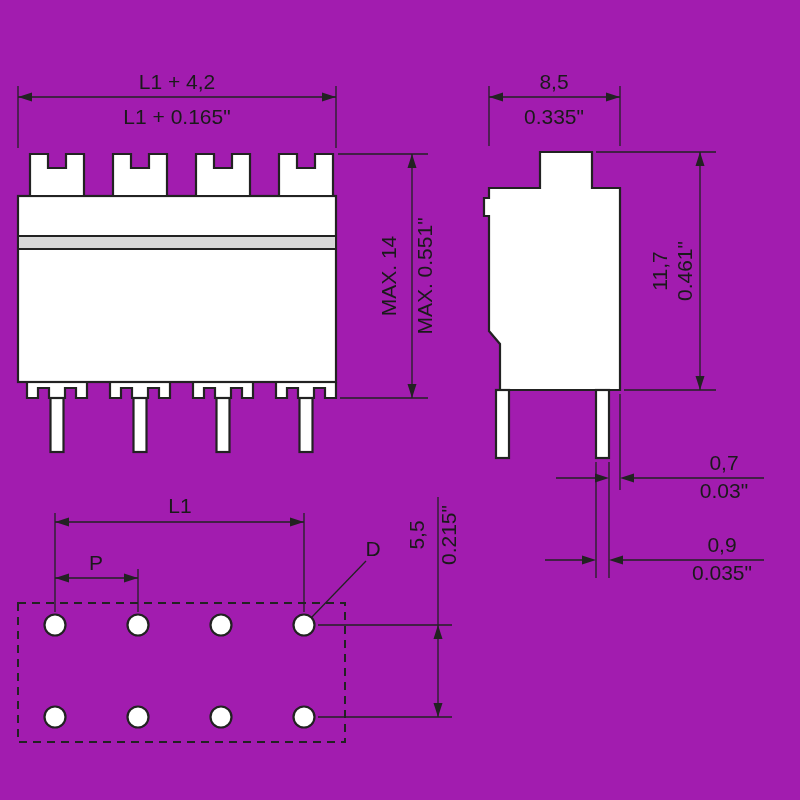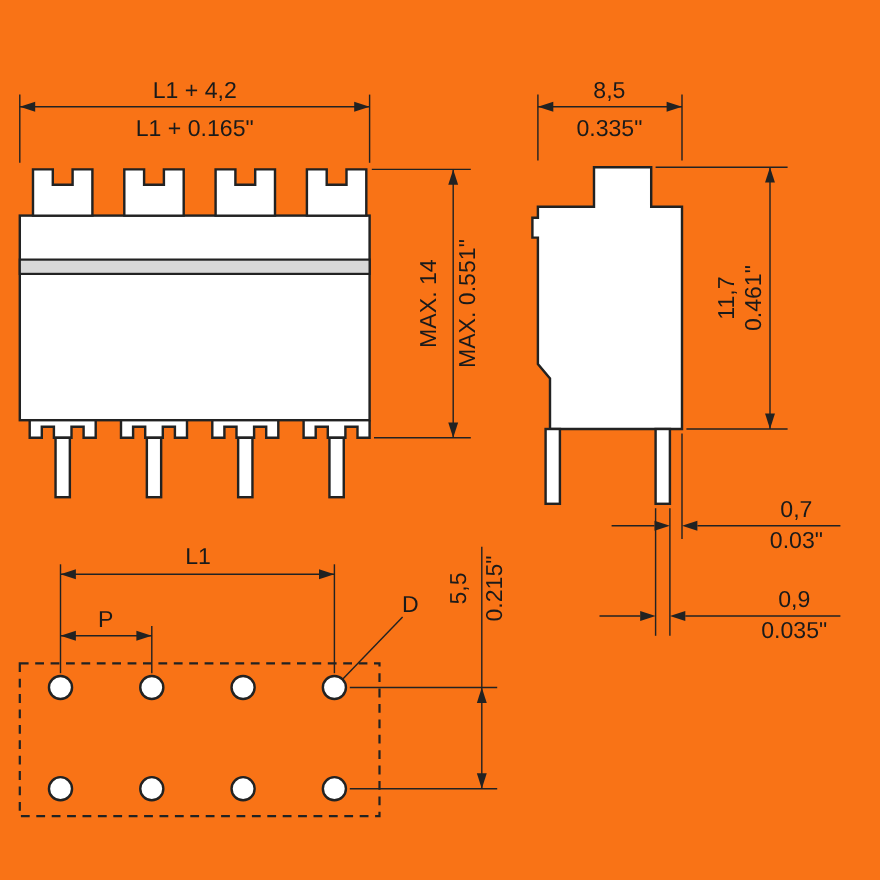--- a/index.html
+++ b/index.html
@@ -1,16 +1,16 @@
 <!DOCTYPE html>
 <html><head>
 <meta charset="utf-8">
 <style>
   html,body{margin:0;padding:0;background:#ffffff;}
-  .canvas{position:relative;width:800px;height:800px;background:#f97316;overflow:hidden;}
+  .canvas{position:relative;width:800px;height:800px;background:#a21caf;overflow:hidden;}
   svg{display:block;}
   .outline{fill:#ffffff;stroke:#222222;stroke-width:2.2;stroke-linejoin:miter;}
   .band{fill:#d8d8d8;stroke:#222222;stroke-width:2;}
   .dim{stroke:#222222;stroke-width:1.3;fill:none;}
   .dashedpart{fill:none;stroke:#222222;stroke-width:2;stroke-dasharray:8 6;}
   .ah{fill:#222222;stroke:none;}
   .lbl{font-family:"Liberation Sans",sans-serif;font-size:21px;fill:#1a1a1a;}
 </style>
 </head>
 <body>

